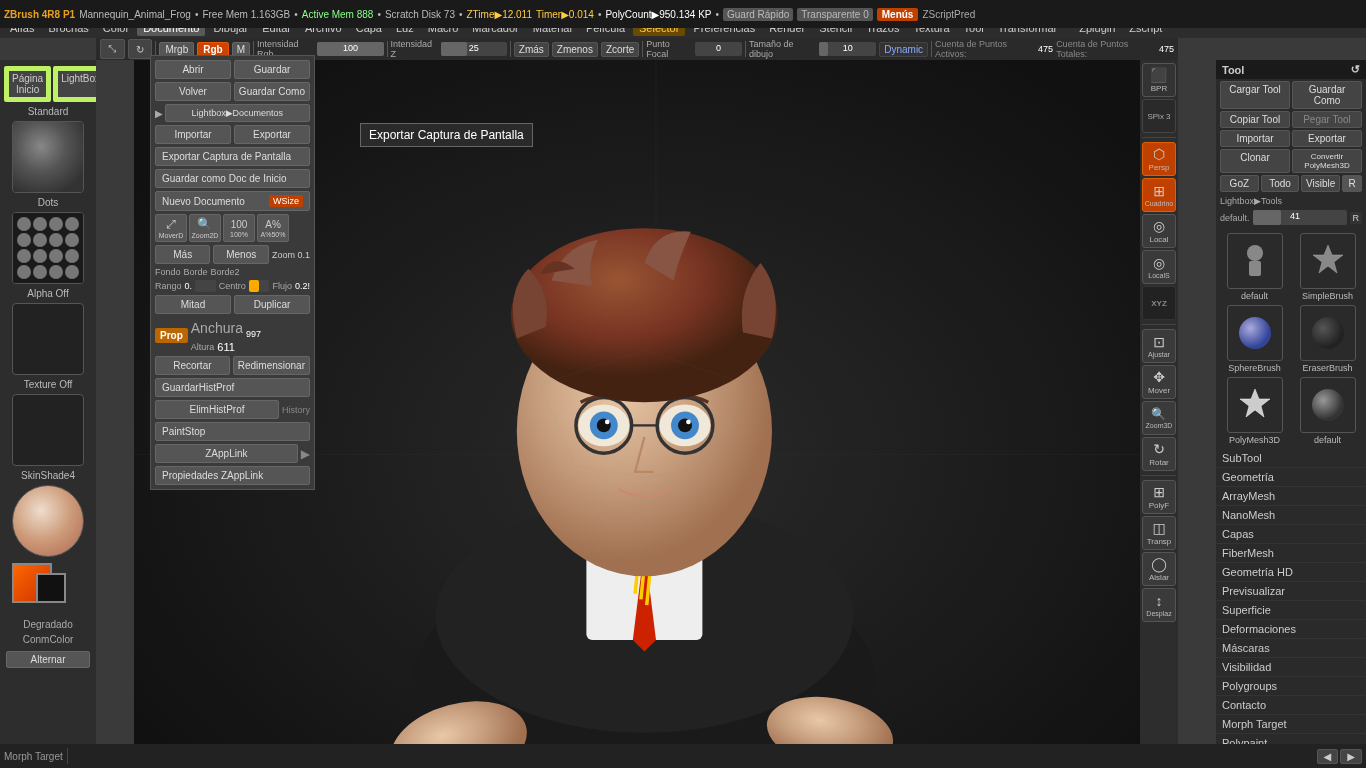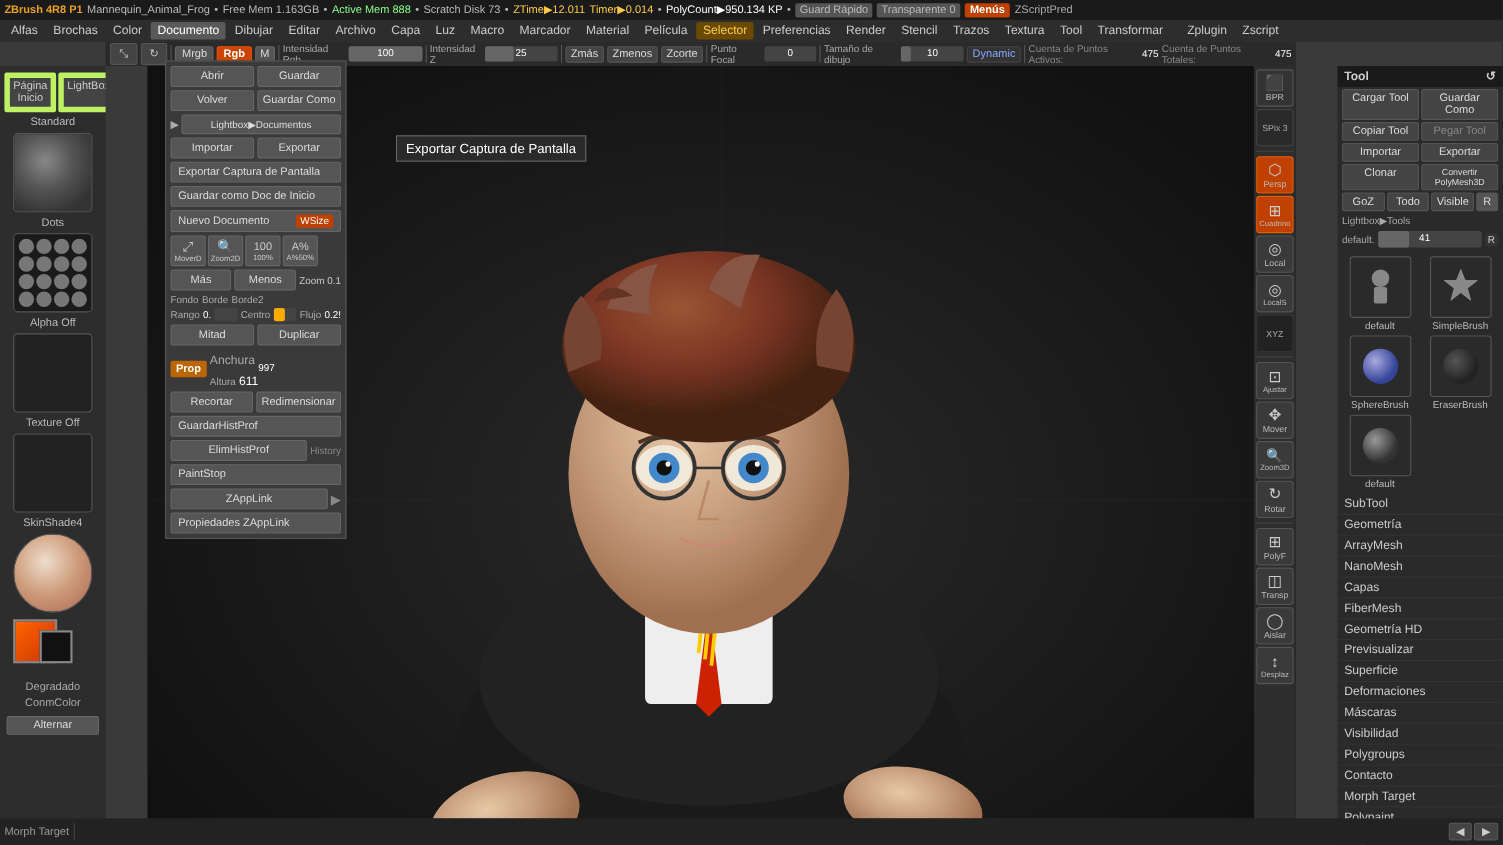--- a/index.html
+++ b/index.html
@@ -11,21 +11,21 @@
       font-size: 11px;
       color: #ccc;
       overflow: hidden;
       position: relative;
     }
 
     
     #topbar {
       position: absolute;
       top: 0; left: 0; right: 0;
-      height: 18px;
+      height: 28px;
       background: #1a1a1a;
       display: flex;
       align-items: center;
       padding: 0 4px;
       gap: 4px;
       z-index: 100;
     }
     #topbar span {
       font-size: 10px;
       color: #bbb;
@@ -669,21 +669,21 @@
 
   <div class="doc-row">
     <button class="doc-btn">Mitad</button>
     <button class="doc-btn">Duplicar</button>
   </div>
 
   <div class="doc-prop-row">
     <span class="prop-badge">Prop</span>
     <div style="display:flex;flex-direction:column;gap:2px;">
       <div style="display:flex;align-items:center;gap:3px;">
-        <span style="font-size:11px;color:#aaa;">Anchura</span>
+        <span style="font-size:14px;color:#aaa;">Anchura</span>
         <span style="font-size:9px;color:#fff;margin-top:12px;">997</span>
       </div>
       <div style="display:flex;align-items:center;gap:3px;">
         <span style="font-size:9px;color:#aaa;">Altura</span>
         <span style="font-size:11px;color:#fff;">611</span>
       </div>
     </div>
   </div>
 
   <div class="doc-row">
@@ -966,20 +966,28 @@
               <stop offset="0%" style="stop-color:#555"></stop>
               <stop offset="100%" style="stop-color:#222"></stop>
             </radialGradient>
           </defs>
           <circle cx="20" cy="20" r="16" fill="url(#eg)"></circle>
         </svg>
       </div>
       <span class="brush-thumb-label">EraserBrush</span>
     </div>
 
+    <div class="brush-cell">
+      <div class="brush-thumb-img" style="background:#2a2a2a;display:flex;align-items:center;justify-content:center;">
+        <svg width="40" height="40" viewBox="0 0 40 40">
+          <polygon points="20,4 24,14 35,14 26,21 29,32 20,25 11,32 14,21 5,14 16,14" fill="#ccc" stroke="#fff" stroke-width="0.5"></polygon>
+        </svg>
+      </div>
+      <span class="brush-thumb-label">PolyMesh3D</span>
+    </div>
 
     <div class="brush-cell">
       <div class="brush-thumb-img" style="background:#2a2a2a;display:flex;align-items:center;justify-content:center;">
         <svg width="40" height="40" viewBox="0 0 40 40">
           <defs>
             <radialGradient id="dg2" cx="35%" cy="35%" r="60%">
               <stop offset="0%" style="stop-color:#999"></stop>
               <stop offset="100%" style="stop-color:#333"></stop>
             </radialGradient>
           </defs>

